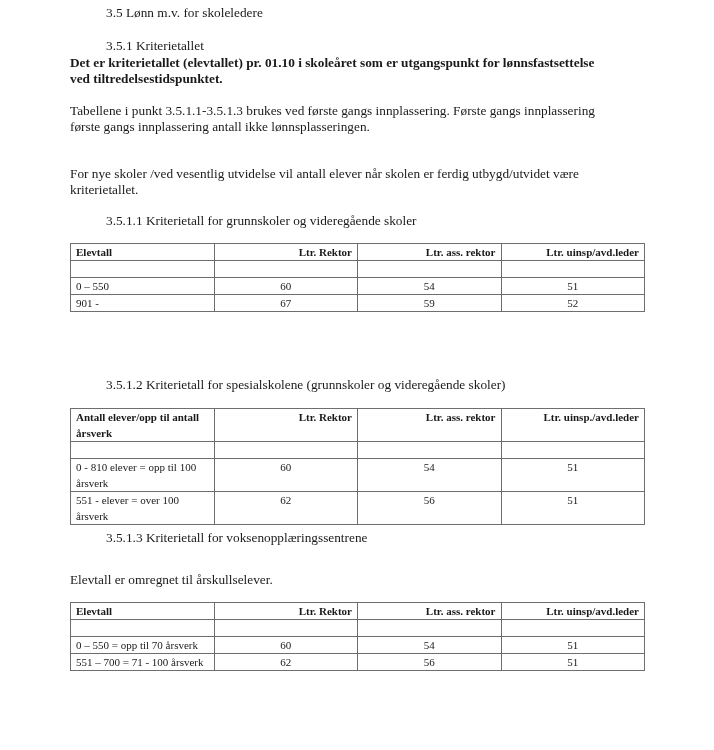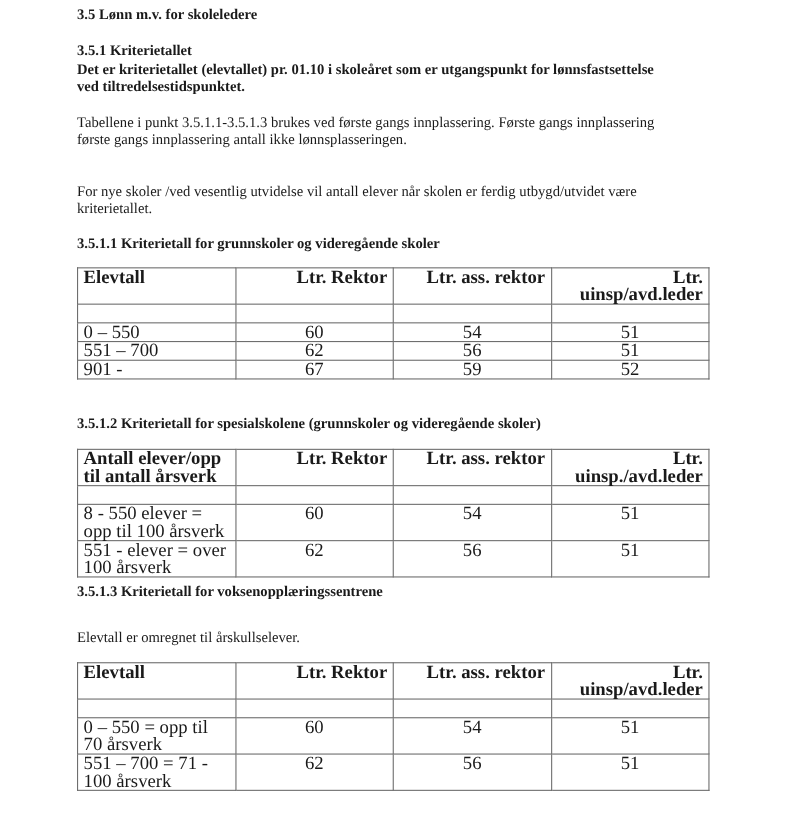--- a/index.html
+++ b/index.html
@@ -1,26 +1,26 @@
 <!DOCTYPE html>
 <html><head>
 <meta charset="utf-8">
 <style>
   html, body { margin: 0; padding: 0; background: #ffffff; }
   body {
     width: 714px; height: 750px; overflow: hidden; position: relative;
     font-family: "Liberation Serif", serif; color: #1a1a1a; font-size: 13.3px;
   }
   .abs { position: absolute; left: 70px; }
-  .h { font-weight: bold; }
+  .h { font-weight: normal; margin-left: 36px; }
   .p { line-height: 16.3px; width: 580px; }
   table {
     position: absolute; left: 70px; border-collapse: collapse;
     width: 575px; table-layout: fixed;
-    font-family: "Liberation Serif", serif; font-size: 17px;
+    font-family: "Liberation Serif", serif; font-size: 11px;
   }
   td, th {
     border: 1px solid #6e6e6e; padding: 0 5px; vertical-align: top;
     line-height: 16px;
   }
   th { font-weight: bold; text-align: right; }
   th.first { text-align: left; }
   td { text-align: center; }
   td.first { text-align: left; }
   tr.empty td { height: 16px; }
@@ -61,26 +61,20 @@
         <td></td>
         <td></td>
       </tr>
   <tr>
     <td class="first">0 – 550</td>
     <td>60</td>
     <td>54</td>
     <td>51</td>
   </tr>
   <tr>
-    <td class="first">551 – 700</td>
-    <td>62</td>
-    <td>56</td>
-    <td>51</td>
-  </tr>
-  <tr>
     <td class="first">901 -</td>
     <td>67</td>
     <td>59</td>
     <td>52</td>
   </tr>
 </tbody>
   </table>
 
 <div class="abs h" style="top:377px;">3.5.1.2 Kriterietall for spesialskolene (grunnskoler og videregående skoler)</div>
 <table style="top:408px;">
@@ -91,21 +85,21 @@
     <th>Ltr. ass. rektor</th>
     <th>Ltr. uinsp./avd.leder</th>
   </tr>
   <tr class="empty">
         <td></td>
         <td></td>
         <td></td>
         <td></td>
       </tr>
   <tr>
-    <td class="first">8 - 550 elever = opp til 100 årsverk</td>
+    <td class="first">0 - 810 elever = opp til 100 årsverk</td>
     <td>60</td>
     <td>54</td>
     <td>51</td>
   </tr>
   <tr>
     <td class="first">551 -  elever = over 100 årsverk</td>
     <td>62</td>
     <td>56</td>
     <td>51</td>
   </tr>

